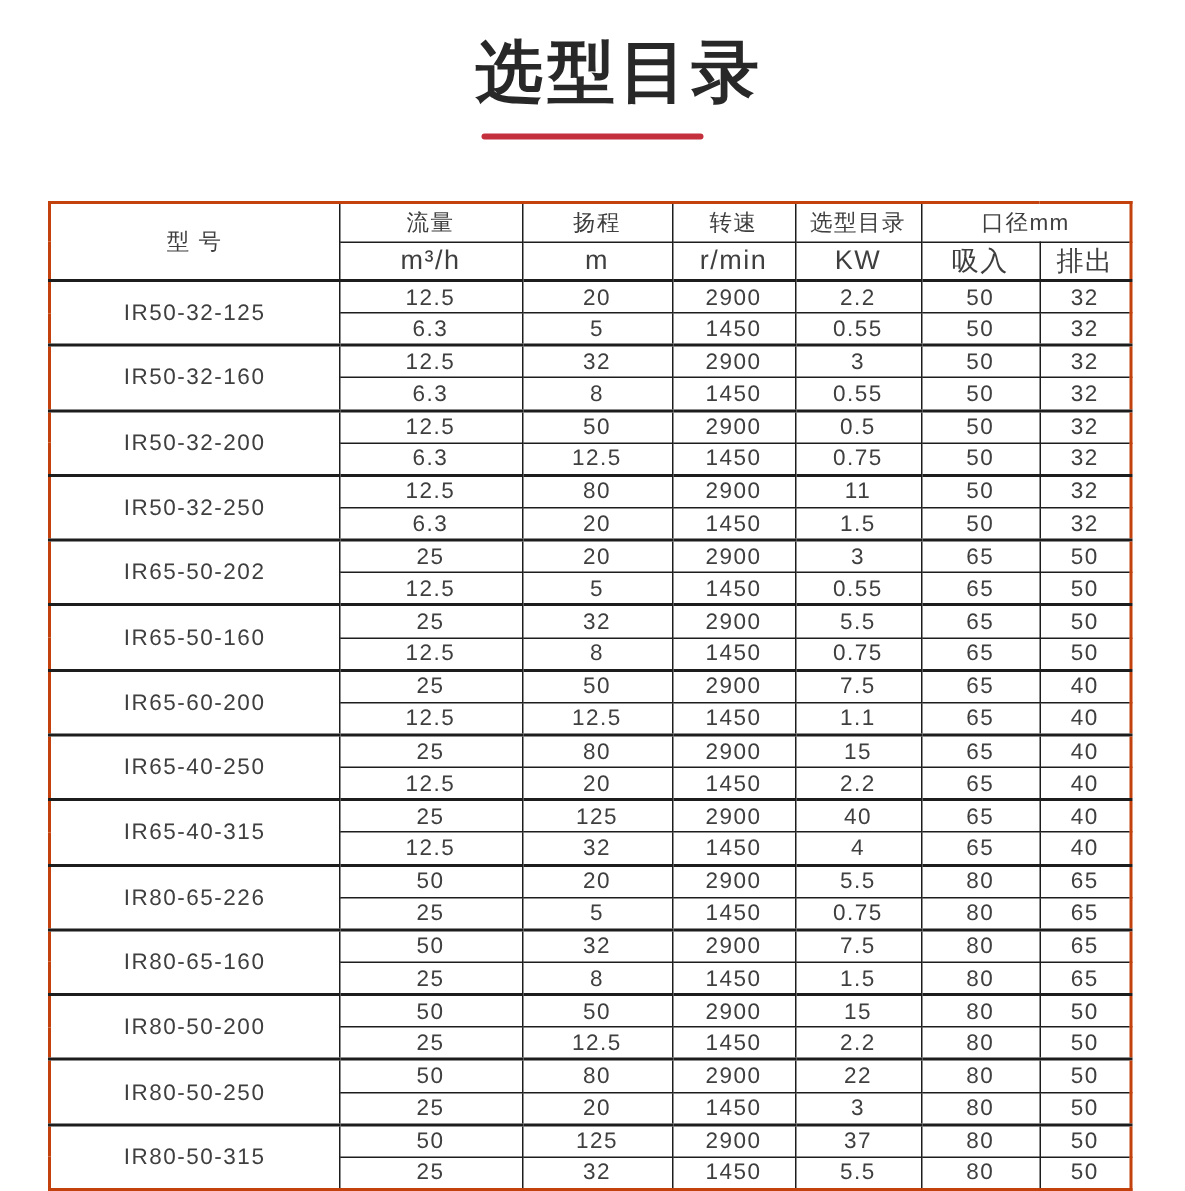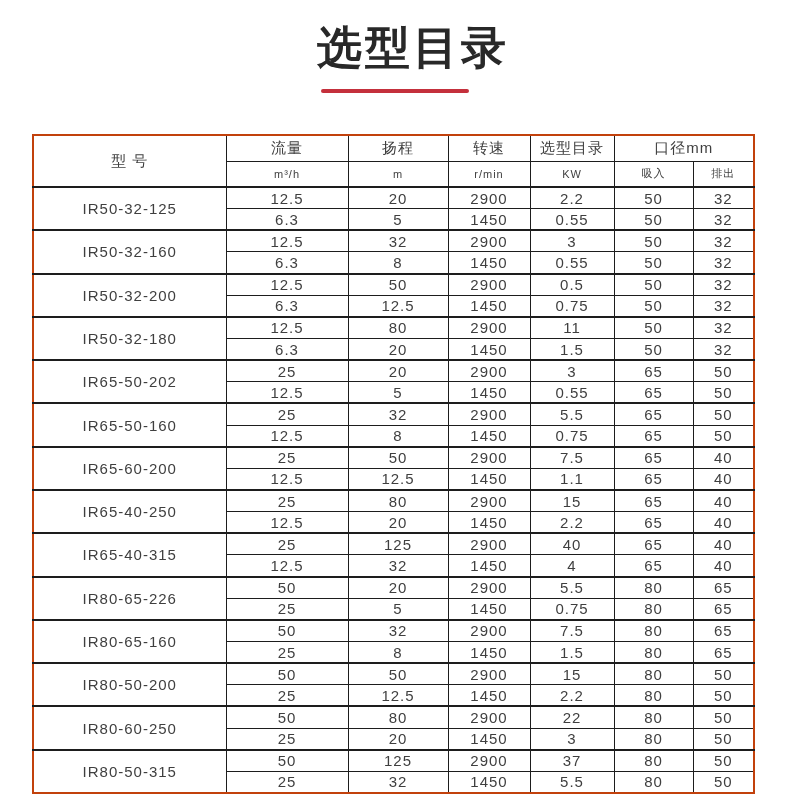--- a/index.html
+++ b/index.html
@@ -42,21 +42,21 @@
     padding: 0;
     color: #3f3f3f;
     font-size: 15px;
     font-weight: normal;
     letter-spacing: 1px;
     white-space: nowrap;
     overflow: hidden;
   }
   thead tr { height: 26px; }
   thead th { color: #333333; font-size: 16px; }
-  thead tr.unit-row th { font-size: 11px; color: #3f3f3f; }
+  thead tr.unit-row th { font-size: 18px; color: #3f3f3f; }
   thead tr.unit-row th { border-bottom: 2px solid #1d1d1d; }
   tbody tr { height: 21.65px; }
   tbody tr.group-first td { border-top: 2px solid #1d1d1d; }
   td.model-cell { font-size: 15px; letter-spacing: 0.5px; margin-top: 46px; }
 </style>
 </head>
 <body>
 
 <h1 class="title">选型目录</h1>
 <div class="divider" style="background: rgb(196, 48, 60);"></div>
@@ -135,21 +135,21 @@
       </tr>
       <tr>
         <td>6.3</td>
         <td>12.5</td>
         <td>1450</td>
         <td>0.75</td>
         <td>50</td>
         <td>32</td>
       </tr>
       <tr class="group-first">
-        <td rowspan="2" class="model-cell">IR50-32-180</td>
+        <td rowspan="2" class="model-cell">IR50-32-250</td>
         <td>12.5</td>
         <td>80</td>
         <td>2900</td>
         <td>11</td>
         <td>50</td>
         <td>32</td>
       </tr>
       <tr>
         <td>6.3</td>
         <td>20</td>
@@ -288,21 +288,21 @@
       </tr>
       <tr>
         <td>25</td>
         <td>12.5</td>
         <td>1450</td>
         <td>2.2</td>
         <td>80</td>
         <td>50</td>
       </tr>
       <tr class="group-first">
-        <td rowspan="2" class="model-cell">IR80-60-250</td>
+        <td rowspan="2" class="model-cell">IR80-50-250</td>
         <td>50</td>
         <td>80</td>
         <td>2900</td>
         <td>22</td>
         <td>80</td>
         <td>50</td>
       </tr>
       <tr>
         <td>25</td>
         <td>20</td>

